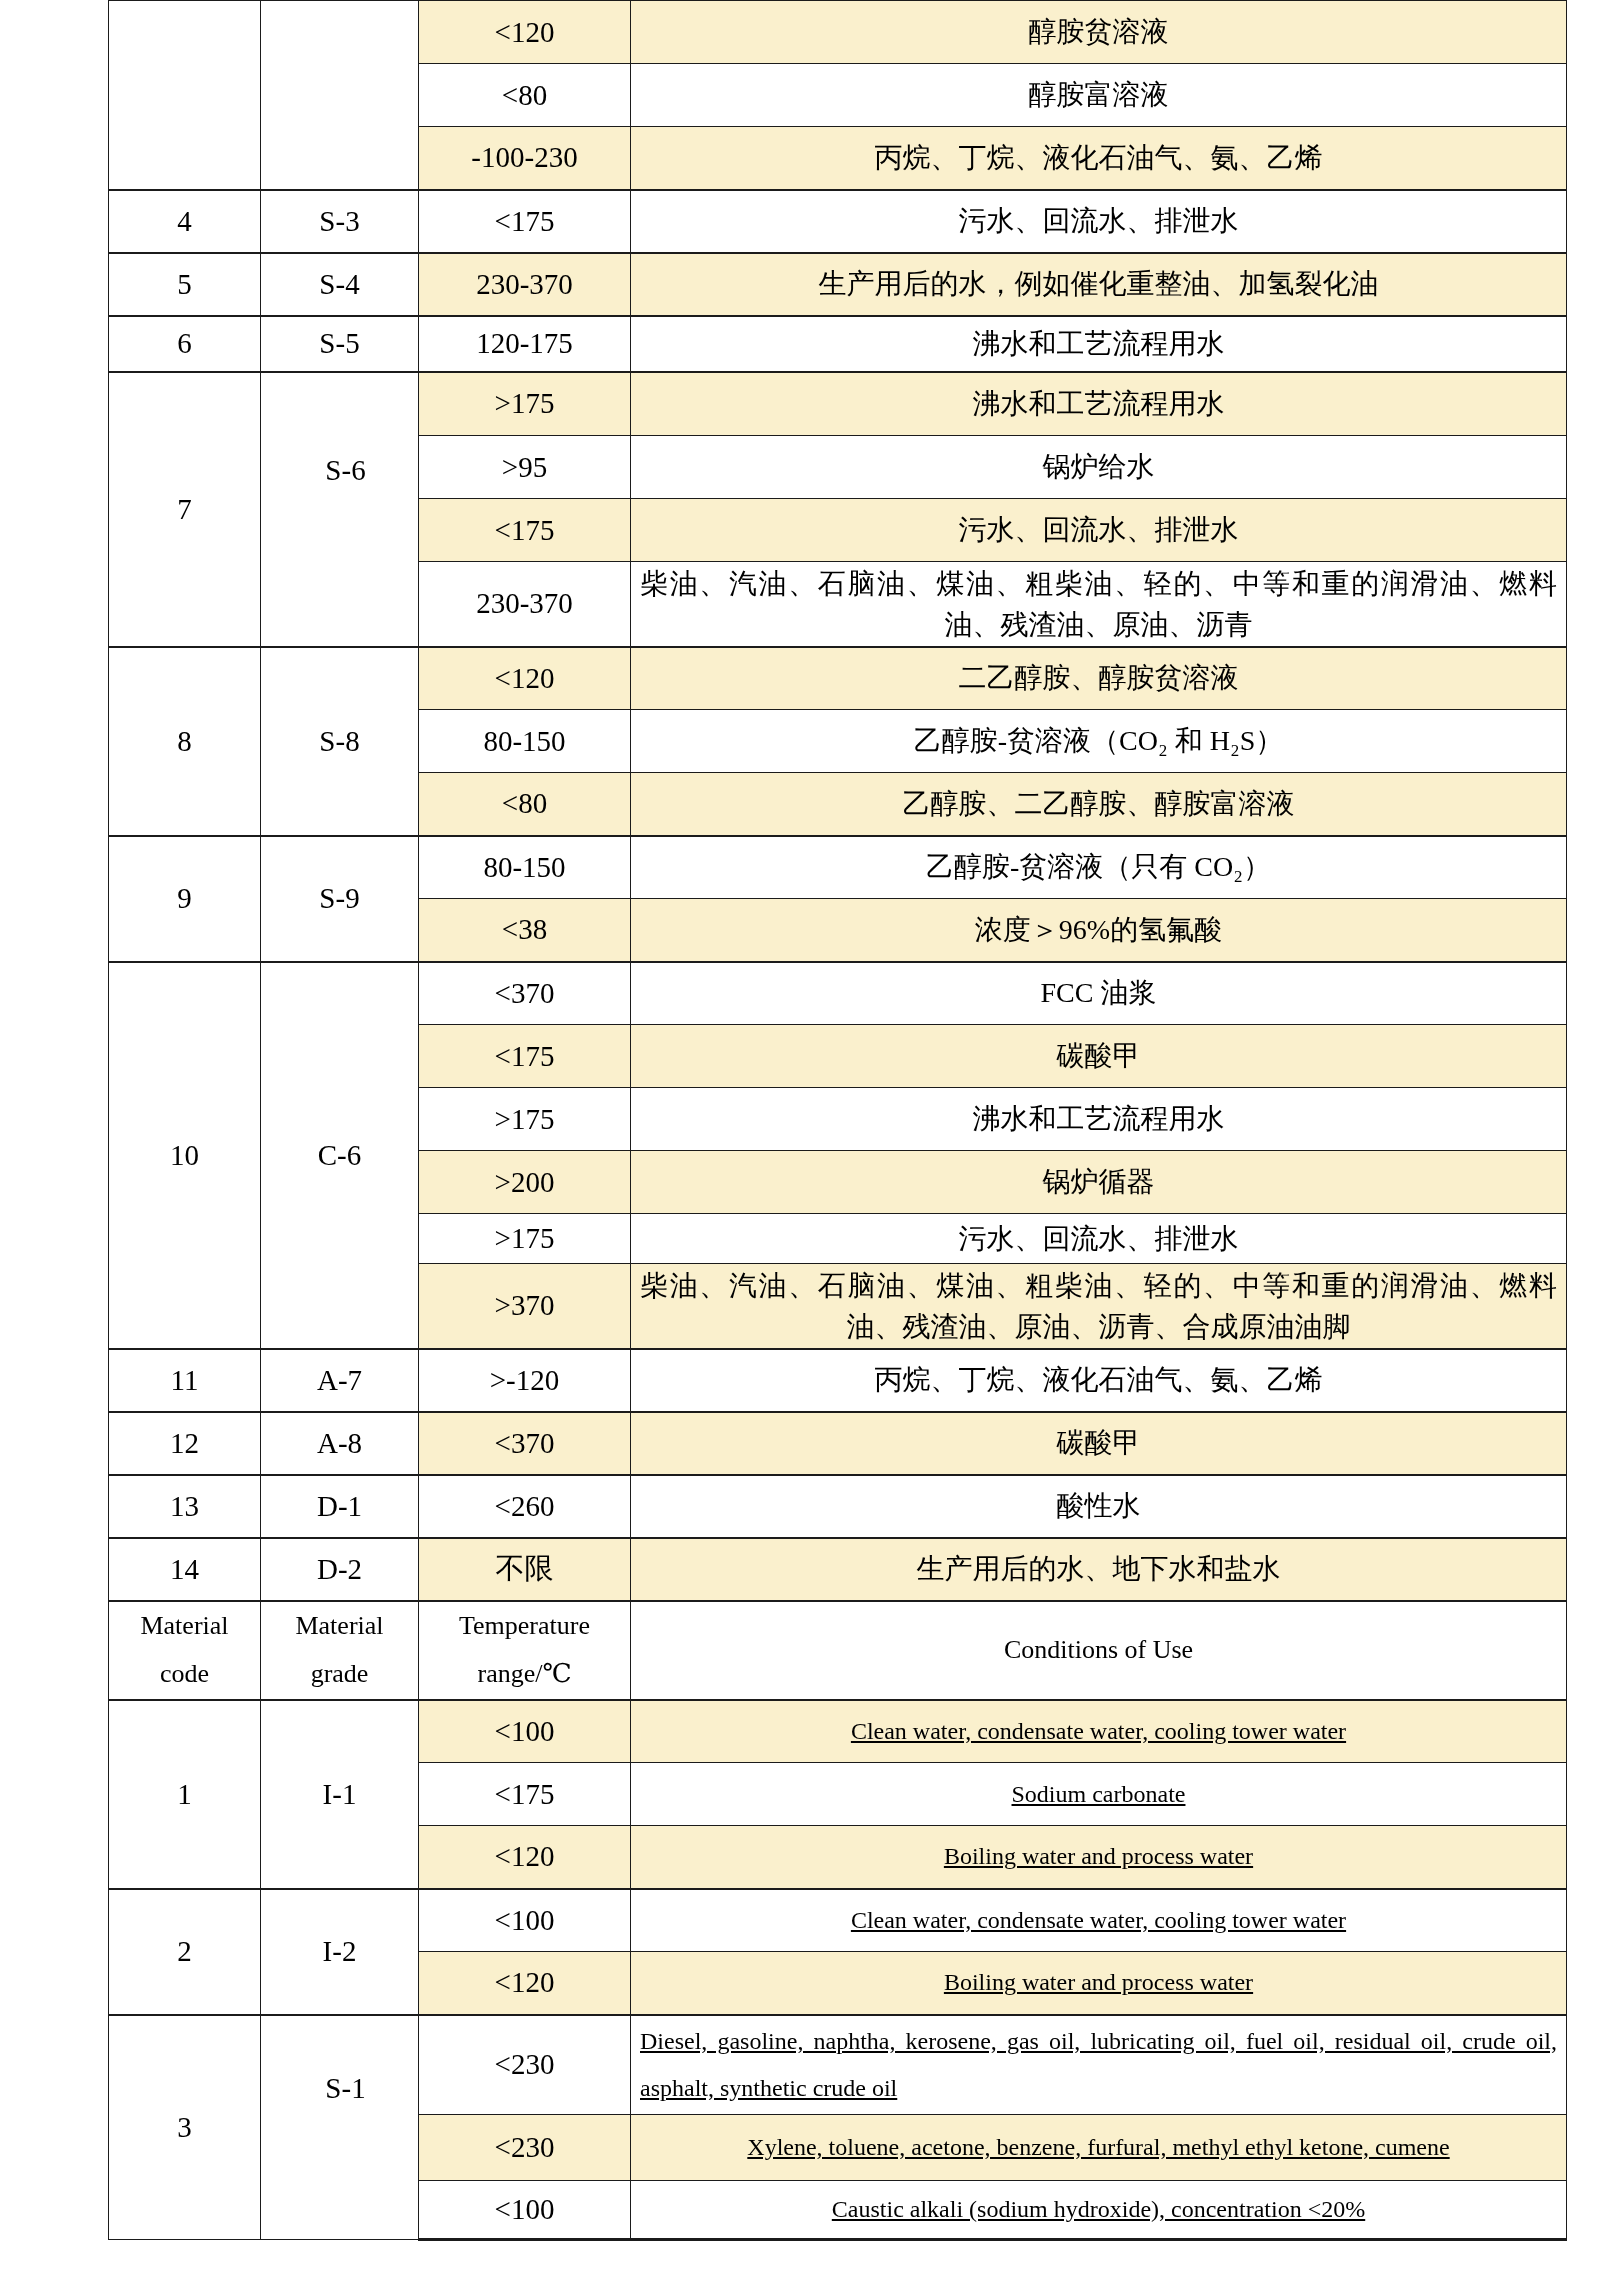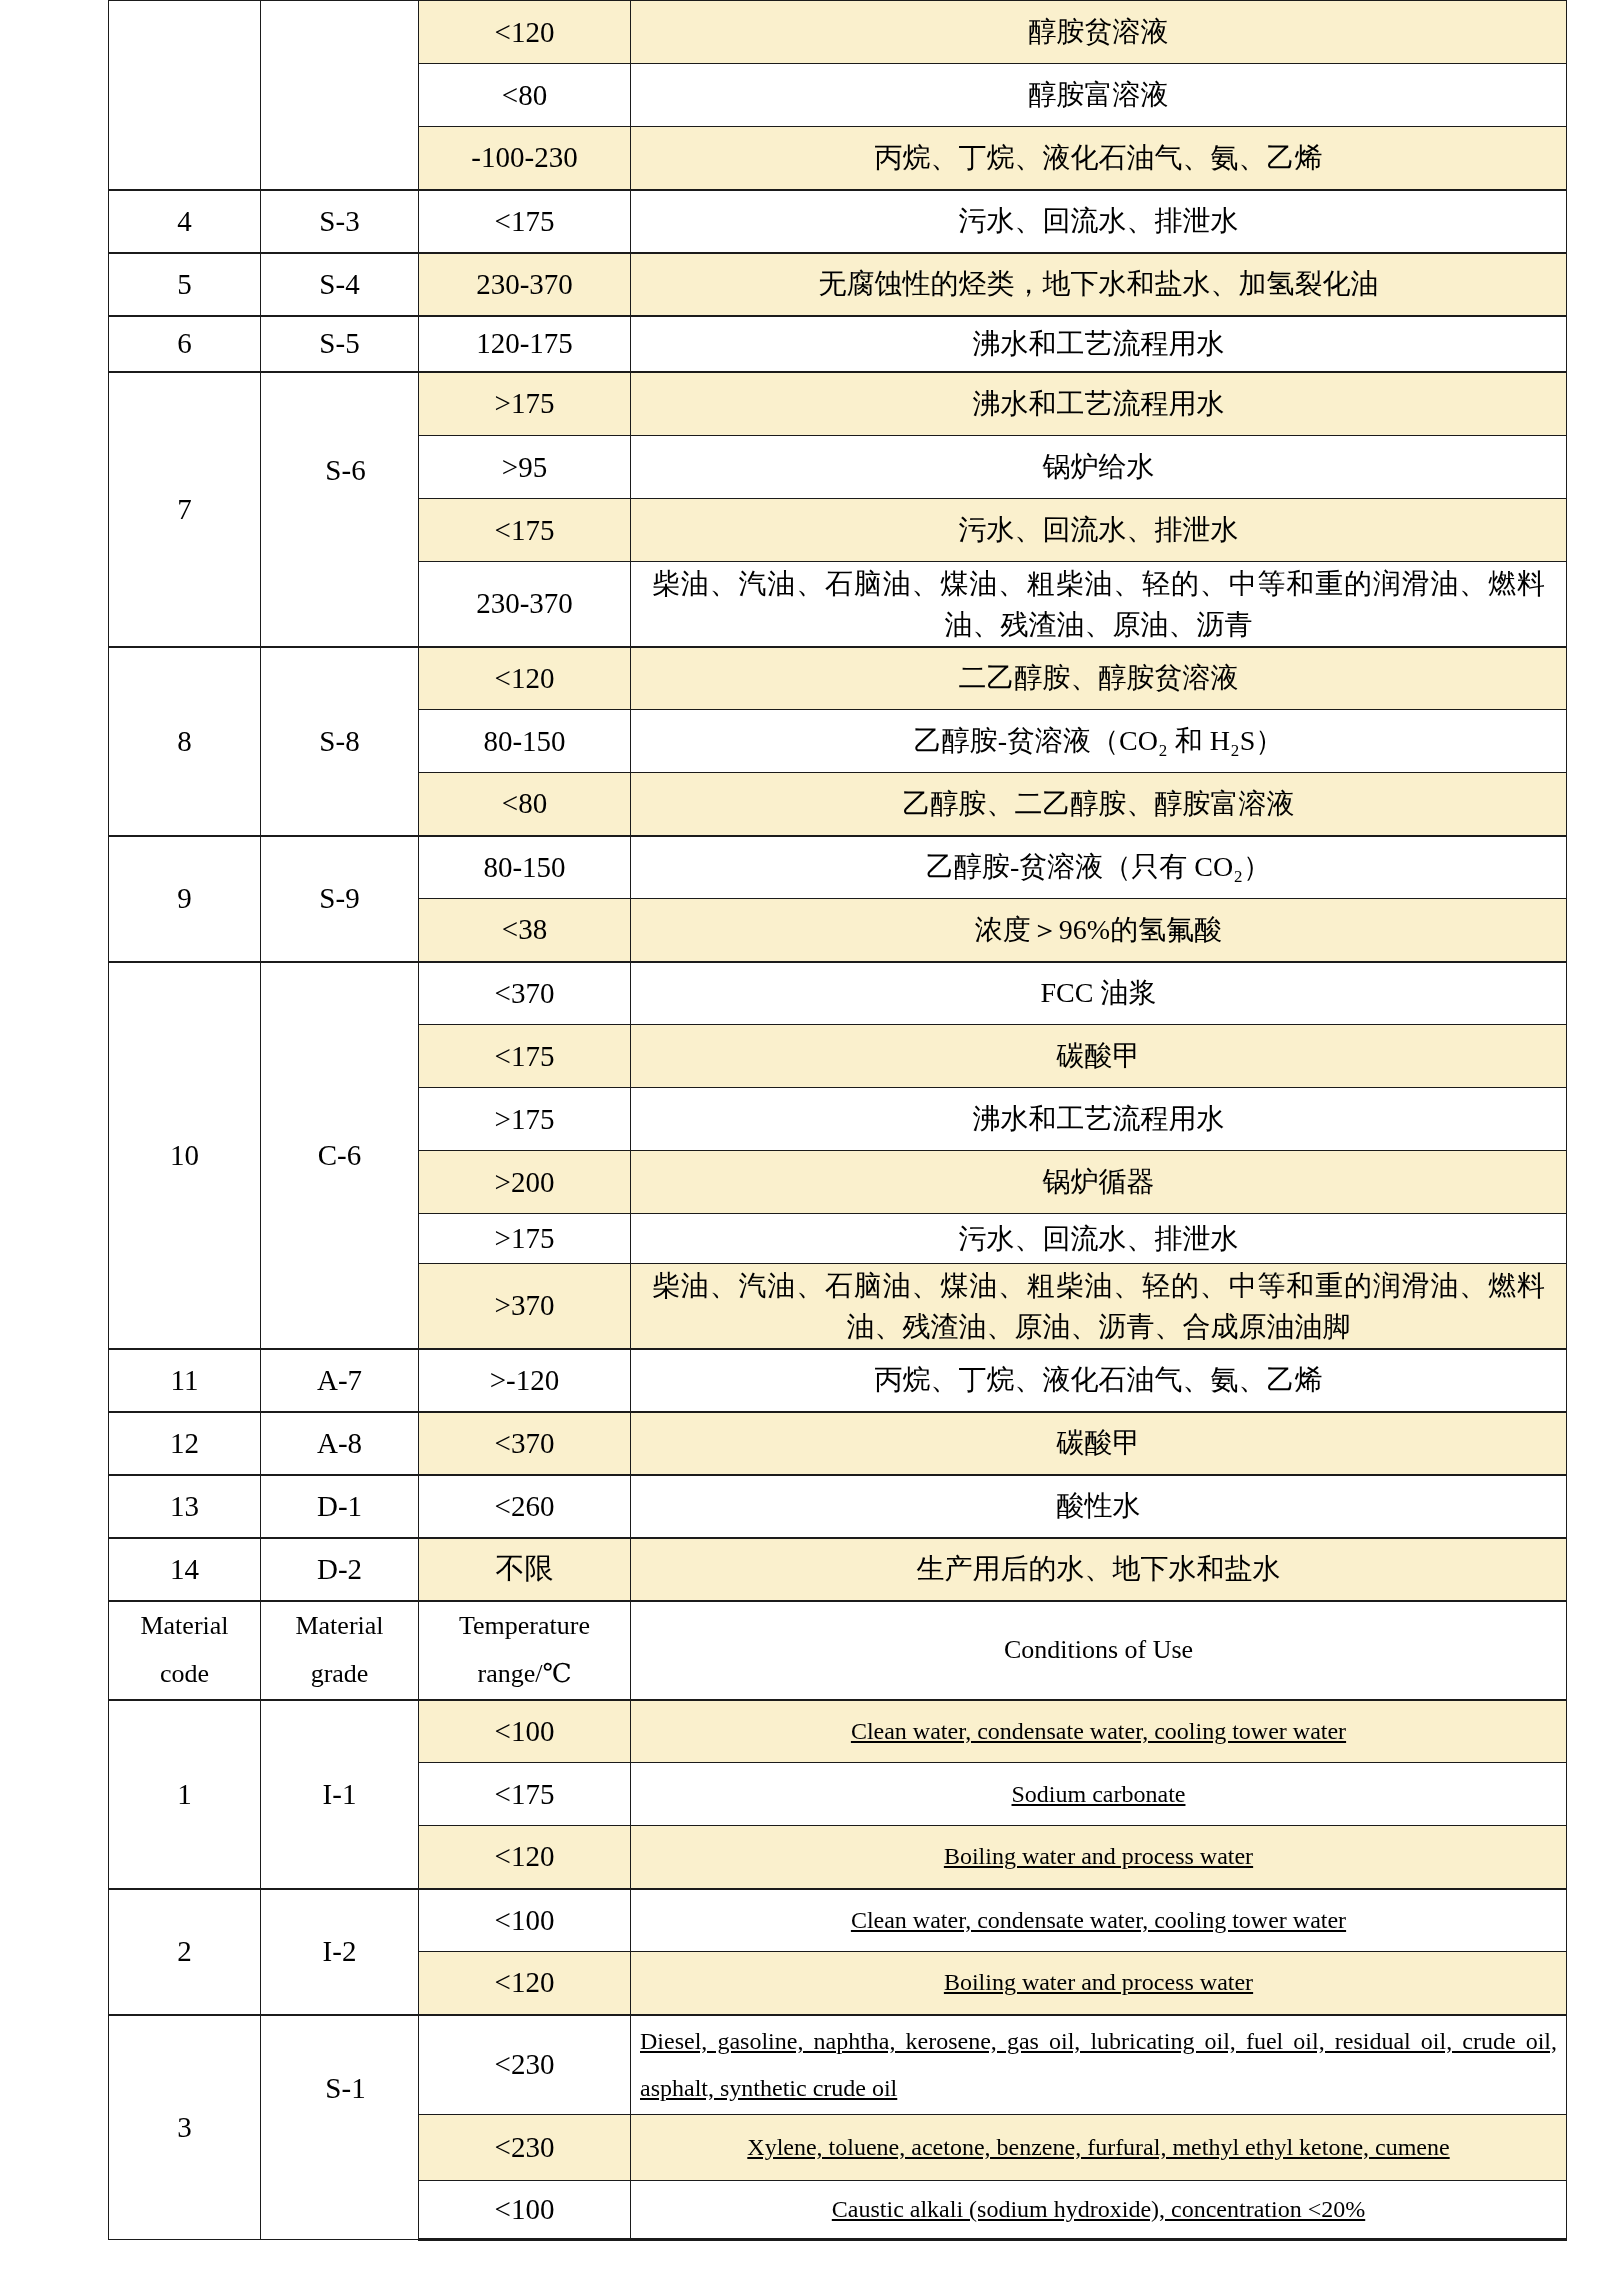--- a/index.html
+++ b/index.html
@@ -10,21 +10,21 @@
   tr{height:63px;}
   tr.h63{height:56px;} tr.h72{height:64px;} tr.h95{height:85px;} tr.h56{height:50px;}
   tr.h110{height:99px;} tr.h112{height:100px;} tr.h74{height:66px;} tr.h66{height:59px;}
   tr.gt > td{border-top:2.7px solid #1b1b1b;}
   tr.last > td{border-bottom:3.6px solid #1b1b1b;}
   td.code,td.grade{font-size:29px;background:#fff;}
   td.temp{font-size:29px;padding:0 3.6px;}
   td.cond{font-size:28px;padding:0 23px;}
   td.cond.en{font-size:24px;text-decoration:underline;}
   td.shade{background:#faf0cd;}
-  td.cond.jc{text-align:justify;text-align-last:center;line-height:41px;padding:0 21px;margin-top:6px;}
+  td.cond.jc{text-align:justify;text-align-last:center;line-height:41px;padding:0 9px;margin-top:6px;}
   td.cond.jl{text-align:justify;line-height:47px;padding:0 9px;}
   td.hdr{font-size:26px;line-height:48px;padding:0 5.4px;background:#fff;}
   span.lift{display:inline-block;transform:translateY(-39px);margin-left:12px;}
 </style>
 </head>
 <body>
 
 <div class="page">
 <table class="mat">
   <colgroup>
@@ -54,21 +54,21 @@
     <td class="code">4</td>
     <td class="grade">S-3</td>
     <td class="temp">&lt;175</td>
     <td class="cond">污水、回流水、排泄水</td>
   </tr>
 
   <tr class="gt">
     <td class="code">5</td>
     <td class="grade">S-4</td>
     <td class="temp shade">230-370</td>
-    <td class="cond shade">无腐蚀性的烃类，地下水和盐水、加氢裂化油</td>
+    <td class="cond shade">生产用后的水，例如催化重整油、加氢裂化油</td>
   </tr>
 
   <tr class="gt h63">
     <td class="code">6</td>
     <td class="grade">S-5</td>
     <td class="temp">120-175</td>
     <td class="cond">沸水和工艺流程用水</td>
   </tr>
 
   <tr class="gt h72">

